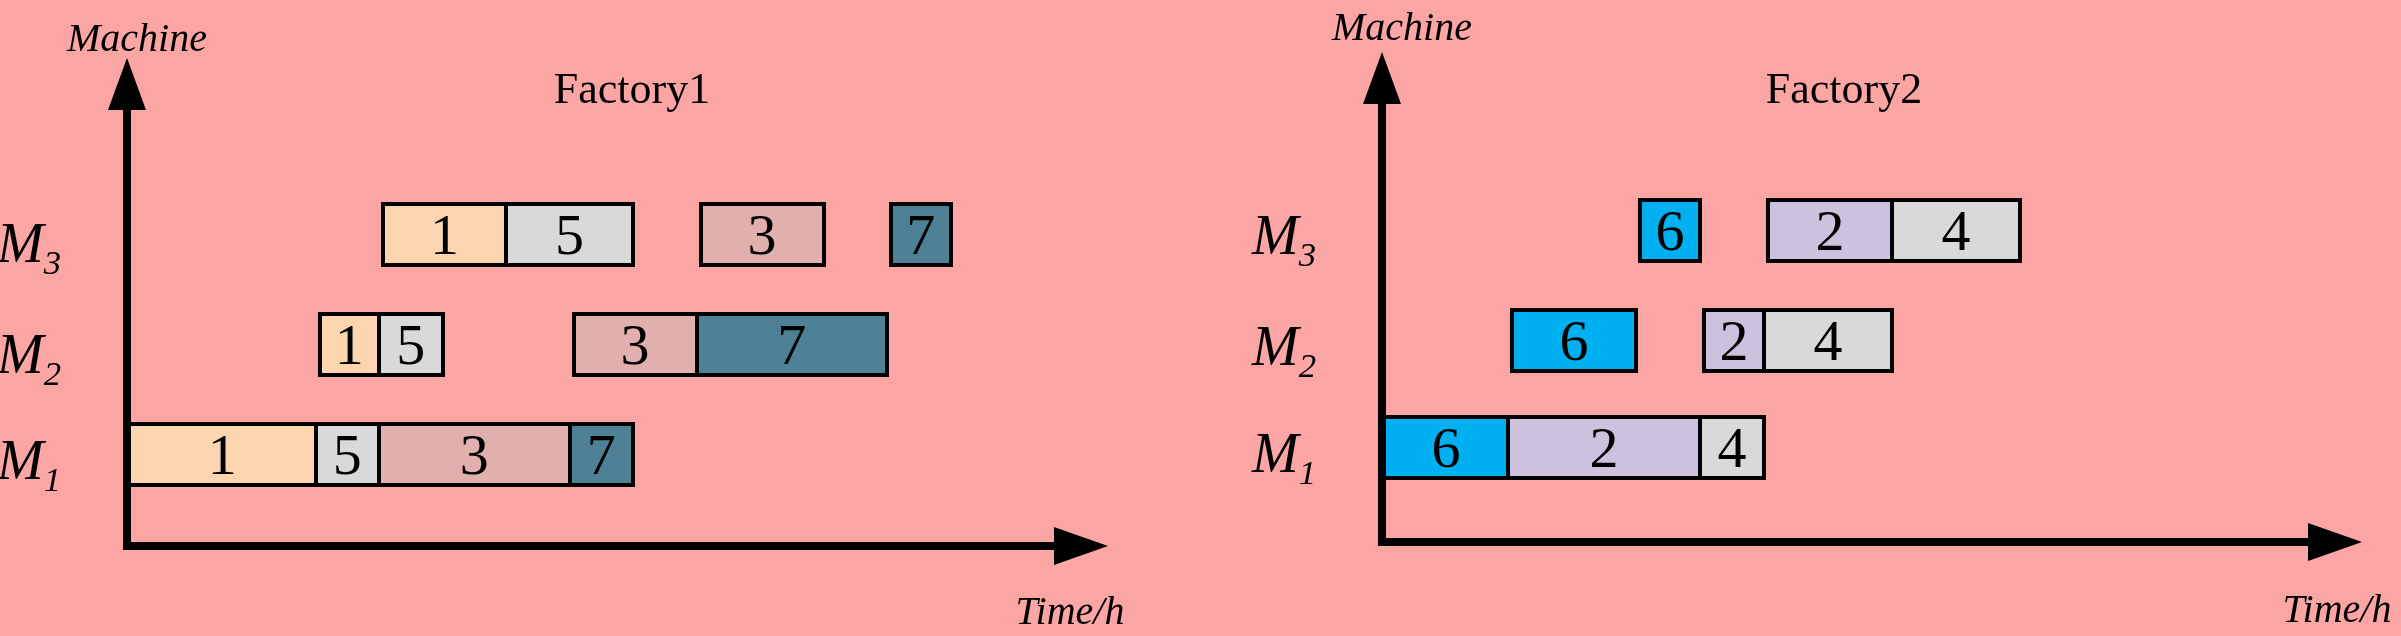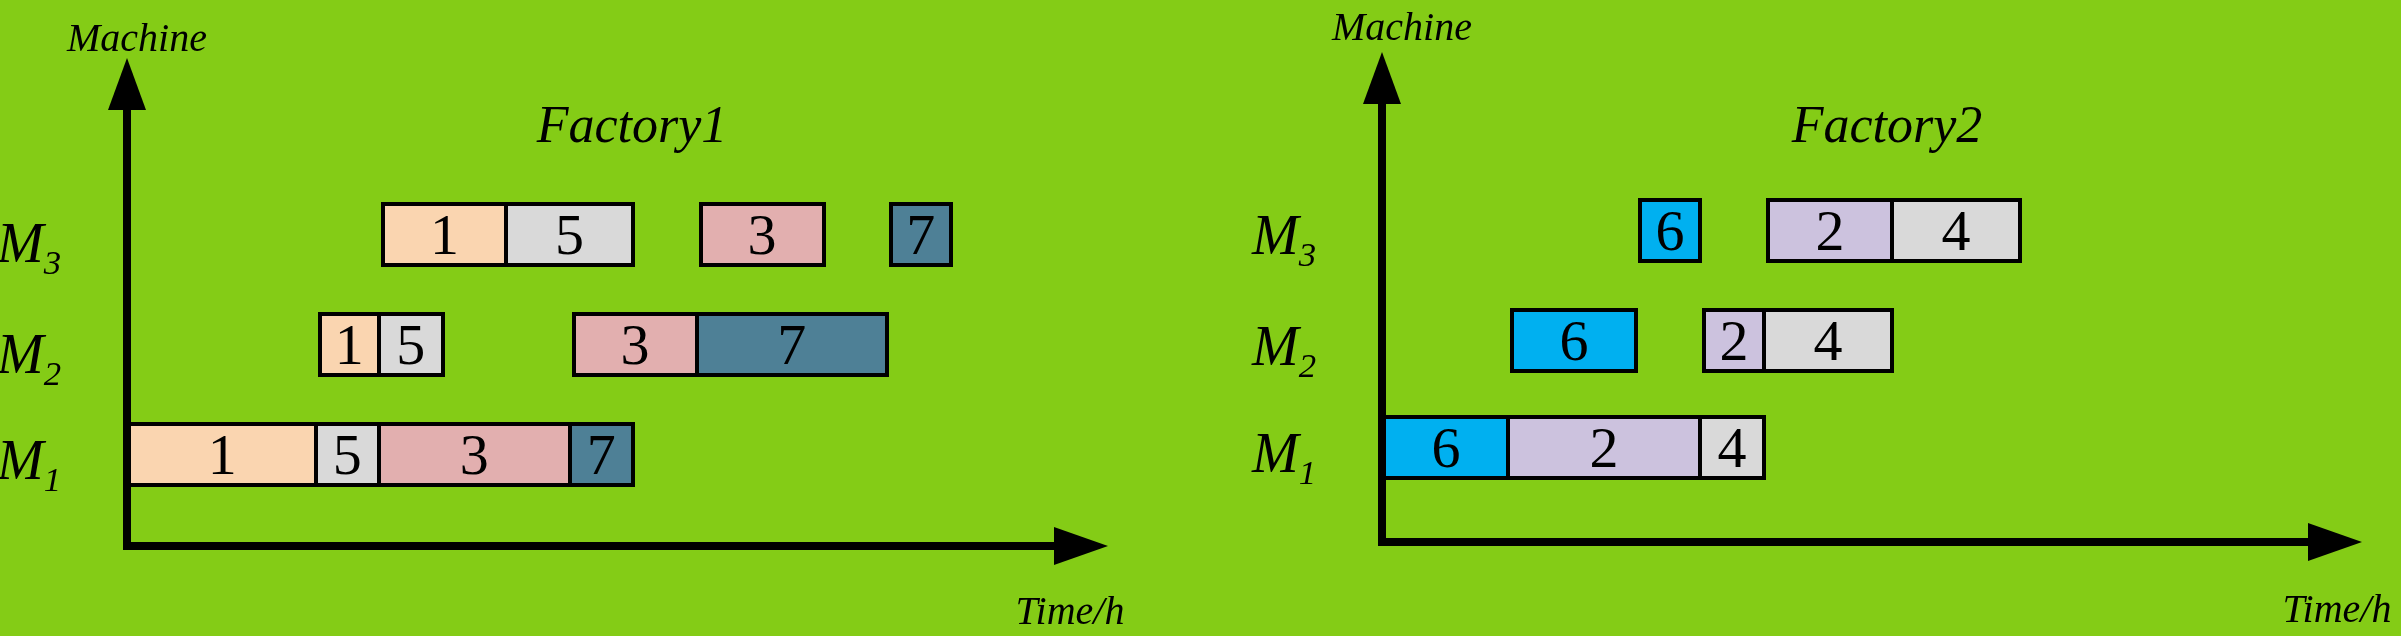--- a/index.html
+++ b/index.html
@@ -1,38 +1,36 @@
 <!DOCTYPE html>
 <html><head>
 <meta charset="utf-8">
 <style>
   html,body{margin:0;padding:0;background:#ffffff;}
   .canvas{
     position:relative;
     width:2401px;height:636px;
-    background:#84cc16;
+    background:#fca5a5;
     overflow:hidden;
     font-family:"Liberation Serif","DejaVu Serif",serif;
   }
   .ax-label{
     position:absolute;
     transform:translate(-50%,-50%);
     font-style:italic;
     font-size:40px;
     color:#000;
     white-space:nowrap;
   }
   .chart-title{
     position:absolute;
     transform:translate(-50%,-50%);
-    font-style:italic;
-    font-size:52px;
+    font-size:44px;
     color:#000;
     white-space:nowrap;
-    margin-top:36px;
   }
   .m-label{
     position:absolute;
     transform:translate(-50%,-50%);
     font-style:italic;
     font-size:56px;
     color:#000;
     white-space:nowrap;
   }
   .m-label sub{
@@ -102,21 +100,21 @@
       <div class="task-block" style="left: 571.5px; top: 312px; width: 127px; height: 65px; background: rgb(226, 175, 175);">3</div>
       <div class="task-block" style="left: 694.5px; top: 312px; width: 194.5px; height: 65px; background: rgb(78, 128, 150);">7</div>
       <div class="task-block" style="left: 381px; top: 202px; width: 127px; height: 65px; background: rgb(250, 213, 176);">1</div>
       <div class="task-block" style="left: 504px; top: 202px; width: 131px; height: 65px; background: rgb(217, 217, 217);">5</div>
       <div class="task-block" style="left: 698.5px; top: 202px; width: 127px; height: 65px; background: rgb(226, 175, 175);">3</div>
       <div class="task-block" style="left: 889px; top: 202px; width: 63.5px; height: 65px; background: rgb(78, 128, 150);">7</div>
     </div>
 
   <div>
     <div class="ax-label" style="left:1402px;top:26px;">Machine</div>
-    <div class="chart-title" style="left:1887px;top:88px;">Factory2</div>
+    <div class="chart-title" style="left:1844px;top:88px;">Factory2</div>
     <div class="ax-label" style="left:2337px;top:608px;">Time/h</div>
 
     <div class="v-line" style="left:1378px;top:86px;height:460px;"></div>
     <div class="arrow-up" style="left:1363px;top:52px;"></div>
     <div class="h-line" style="left:1382px;top:538px;width:928px;"></div>
     <div class="arrow-right" style="left:2308px;top:523px;"></div>
 
     <div class="m-label" style="left:1284px;top:235px;"><span>M</span><sub>3</sub></div>
     <div class="m-label" style="left:1284px;top:346px;"><span>M</span><sub>2</sub></div>
     <div class="m-label" style="left:1284px;top:453px;"><span>M</span><sub>1</sub></div>

